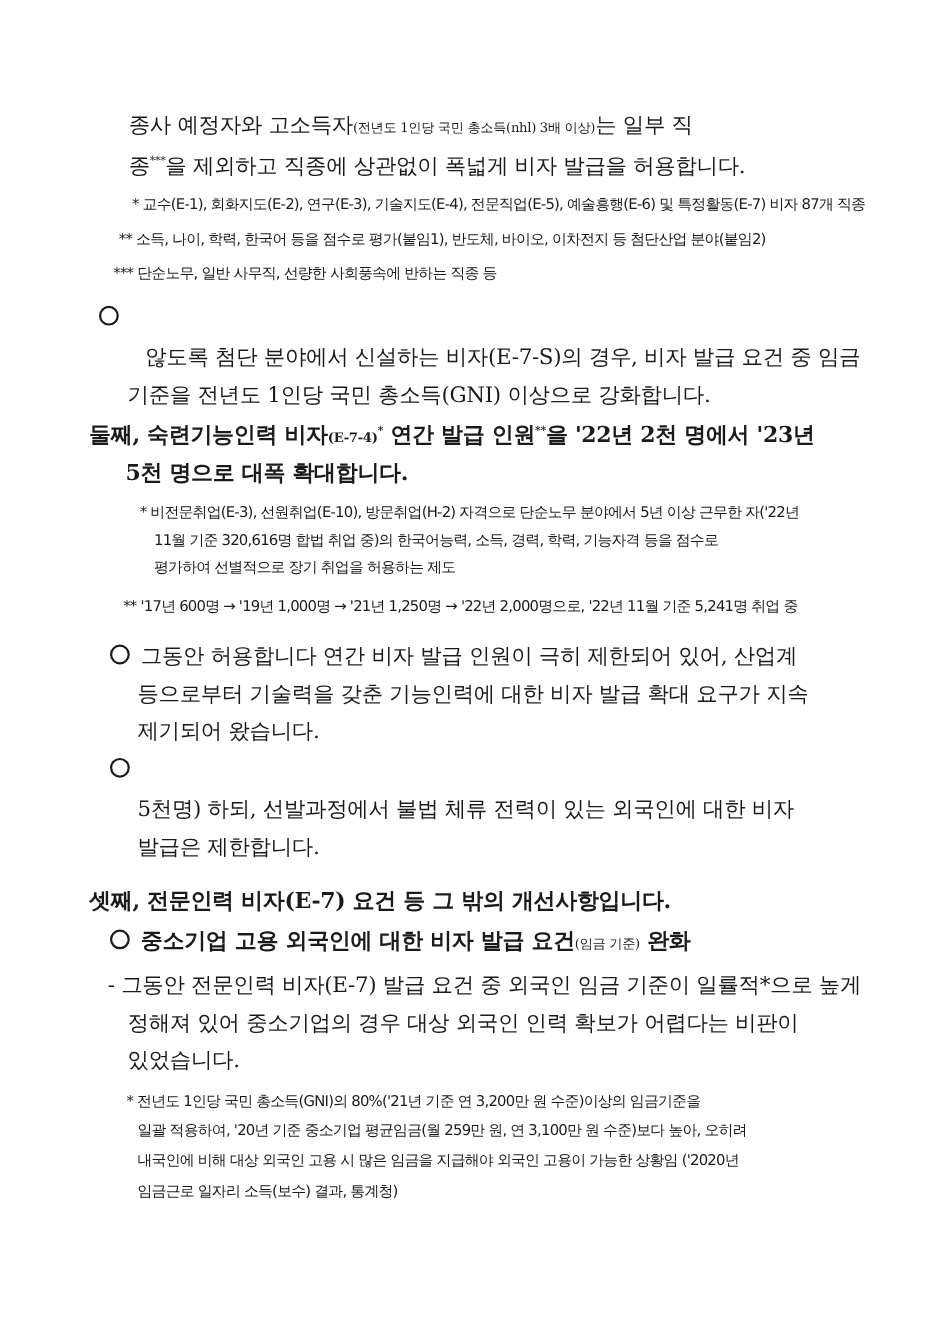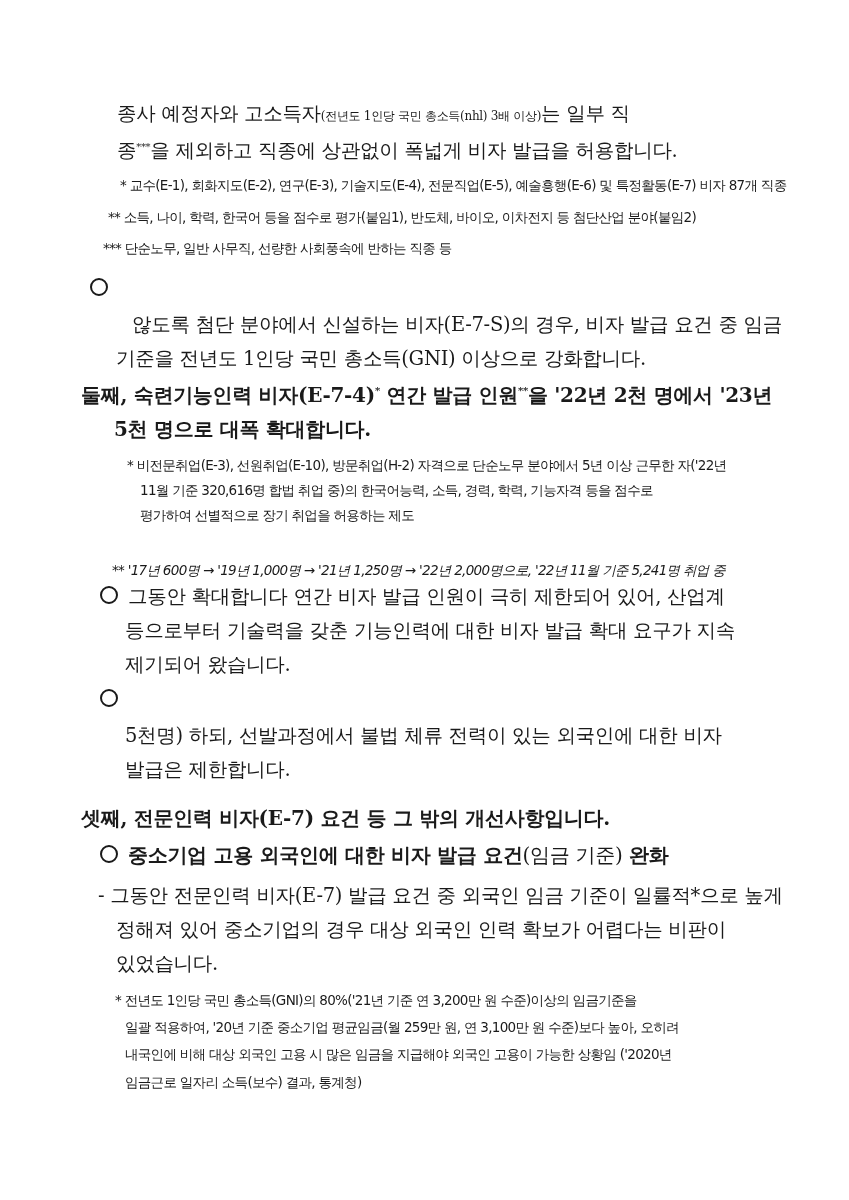--- a/index.html
+++ b/index.html
@@ -4,21 +4,21 @@
 <style>
   html, body { margin: 0; padding: 0; background: #ffffff; }
   body {
     width: 849px; height: 1200px; position: relative; overflow: hidden;
     font-family: "DejaVu Serif", "Liberation Serif", serif;
     color: #1a1a1a;
   }
   .line { position: absolute; white-space: nowrap; }
   .body-text { font-size: 19.5px; letter-spacing: -0.3px; }
   .note-text { font-size: 13.5px; letter-spacing: -0.7px; font-family: "DejaVu Sans", "Liberation Sans", sans-serif; }
-  .small-paren { font-size: 20px; }
+  .small-paren { font-size: 12px; }
   .head-text { font-size: 20px; font-weight: bold; letter-spacing: -0.3px; }
   .underline { }
   sup { font-size: 10px; vertical-align: super; line-height: 0; }
   .circle { display: inline-block; width: 14px; height: 14px; border: 2px solid #1a1a1a; border-radius: 50%; vertical-align: -1px; margin-right: 10px; }
 </style>
 </head>
 <body>
 
 <div class="line body-text" style="left:117px; top:100px;">
   <span>종사 예정자와 고소득자</span><span class="small-paren" style="font-size:12px">(전년도 1인당 국민 총소득(nhl) 3배 이상)</span><span>는 일부 직</span>
@@ -38,24 +38,24 @@
 <div class="line body-text" style="left:116px; top:345px;">기준을 전년도 1인당 국민 총소득(GNI) 이상으로 강화합니다.</div>
 
 <div class="line head-text" style="left:81px; top:382px;">
   <span class="underline">둘째</span><span>, 숙련기능인력 비자</span><span class="small-paren">(E-7-4)</span><sup>*</sup><span> 연간 발급 인원</span><sup>**</sup><span>을 '22년 2천 명에서 '23년</span>
 </div>
 <div class="line head-text" style="left:114px; top:416px;">5천 명으로 대폭 확대합니다.</div>
 
 <div class="line note-text" style="left:127px; top:457px;">* 비전문취업(E-3), 선원취업(E-10), 방문취업(H-2) 자격으로 단순노무 분야에서 5년 이상 근무한 자('22년</div>
 <div class="line note-text" style="left:140px; top:482px;">11월 기준 320,616명 합법 취업 중)의 한국어능력, 소득, 경력, 학력, 기능자격 등을 점수로</div>
 <div class="line note-text" style="left:140px; top:507px;">평가하여 선별적으로 장기 취업을 허용하는 제도</div>
-<div class="line note-text" style="left:112px; top:562px;font-style:italic;">** '17년 600명 → '19년 1,000명 → '21년 1,250명 → '22년 2,000명으로, '22년 11월 기준 5,241명 취업 중</div>
+<div class="line note-text" style="left:112px; top:542px;">** '17년 600명 → '19년 1,000명 → '21년 1,250명 → '22년 2,000명으로, '22년 11월 기준 5,241명 취업 중</div>
 
 <div class="line body-text" style="left:100px; top:583px;">
-  <span class="circle"></span><span>그동안 확대합니다 연간 비자 발급 인원이 극히 제한되어 있어, 산업계</span>
+  <span class="circle"></span><span>그동안 허용합니다 연간 비자 발급 인원이 극히 제한되어 있어, 산업계</span>
 </div>
 <div class="line body-text" style="left:125px; top:617px;">등으로부터 기술력을 갖춘 기능인력에 대한 비자 발급 확대 요구가 지속</div>
 <div class="line body-text" style="left:125px; top:651px;">제기되어 왔습니다.</div>
 
 <div class="line body-text" style="left:100px; top:688px;">
   <span class="circle"></span>
 </div>
 <div class="line body-text" style="left:125px; top:722px;">5천명) 하되, 선발과정에서 불법 체류 전력이 있는 외국인에 대한 비자</div>
 <div class="line body-text" style="left:125px; top:756px;">발급은 제한합니다.</div>
 

